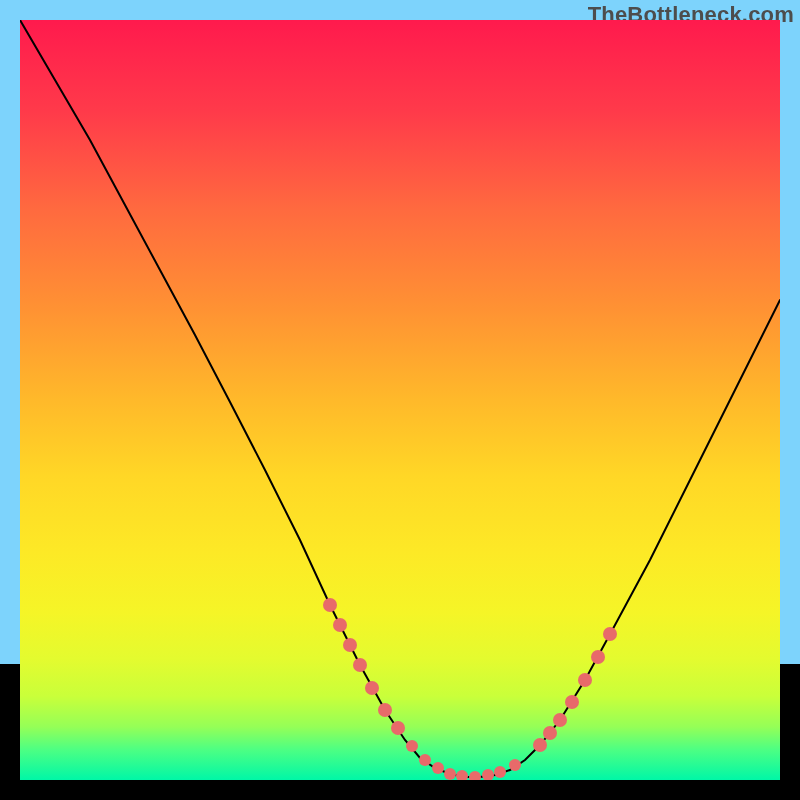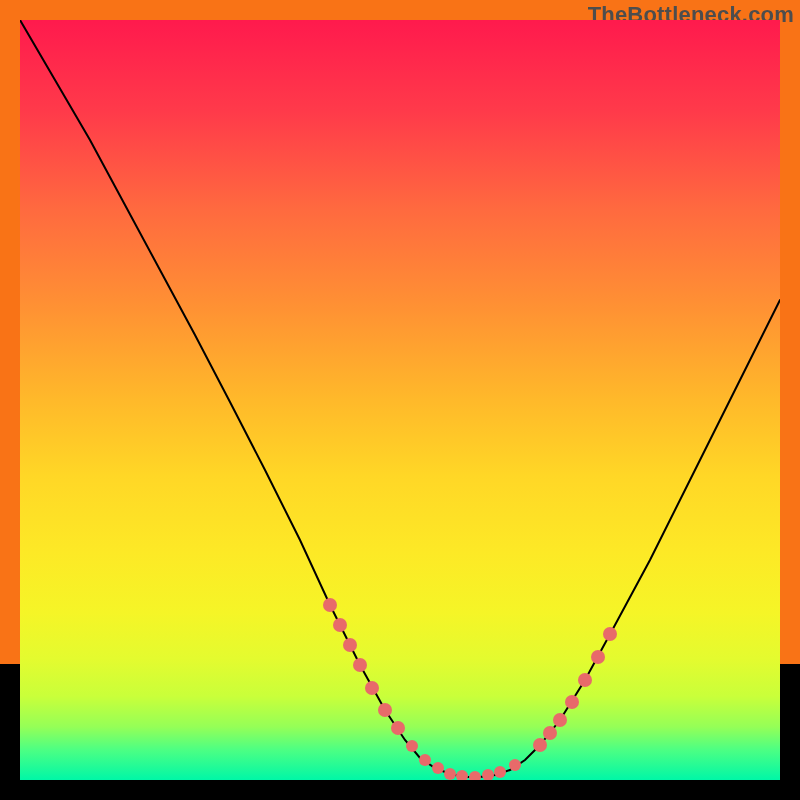--- a/index.html
+++ b/index.html
@@ -10,21 +10,21 @@
     background: #000000;
     overflow: hidden;
     font-family: Arial, Helvetica, sans-serif;
   }
   .frame {
     position: absolute;
     left: 0;
     top: 0;
     width: 800px;
     height: 664px;
-    background: #f97316;
+    background: #7dd3fc;
   }
   .plot-area {
     position: absolute;
     left: 20px;
     top: 20px;
     width: 760px;
     height: 760px;
   }
   .gradient-bg {
     position: absolute;

